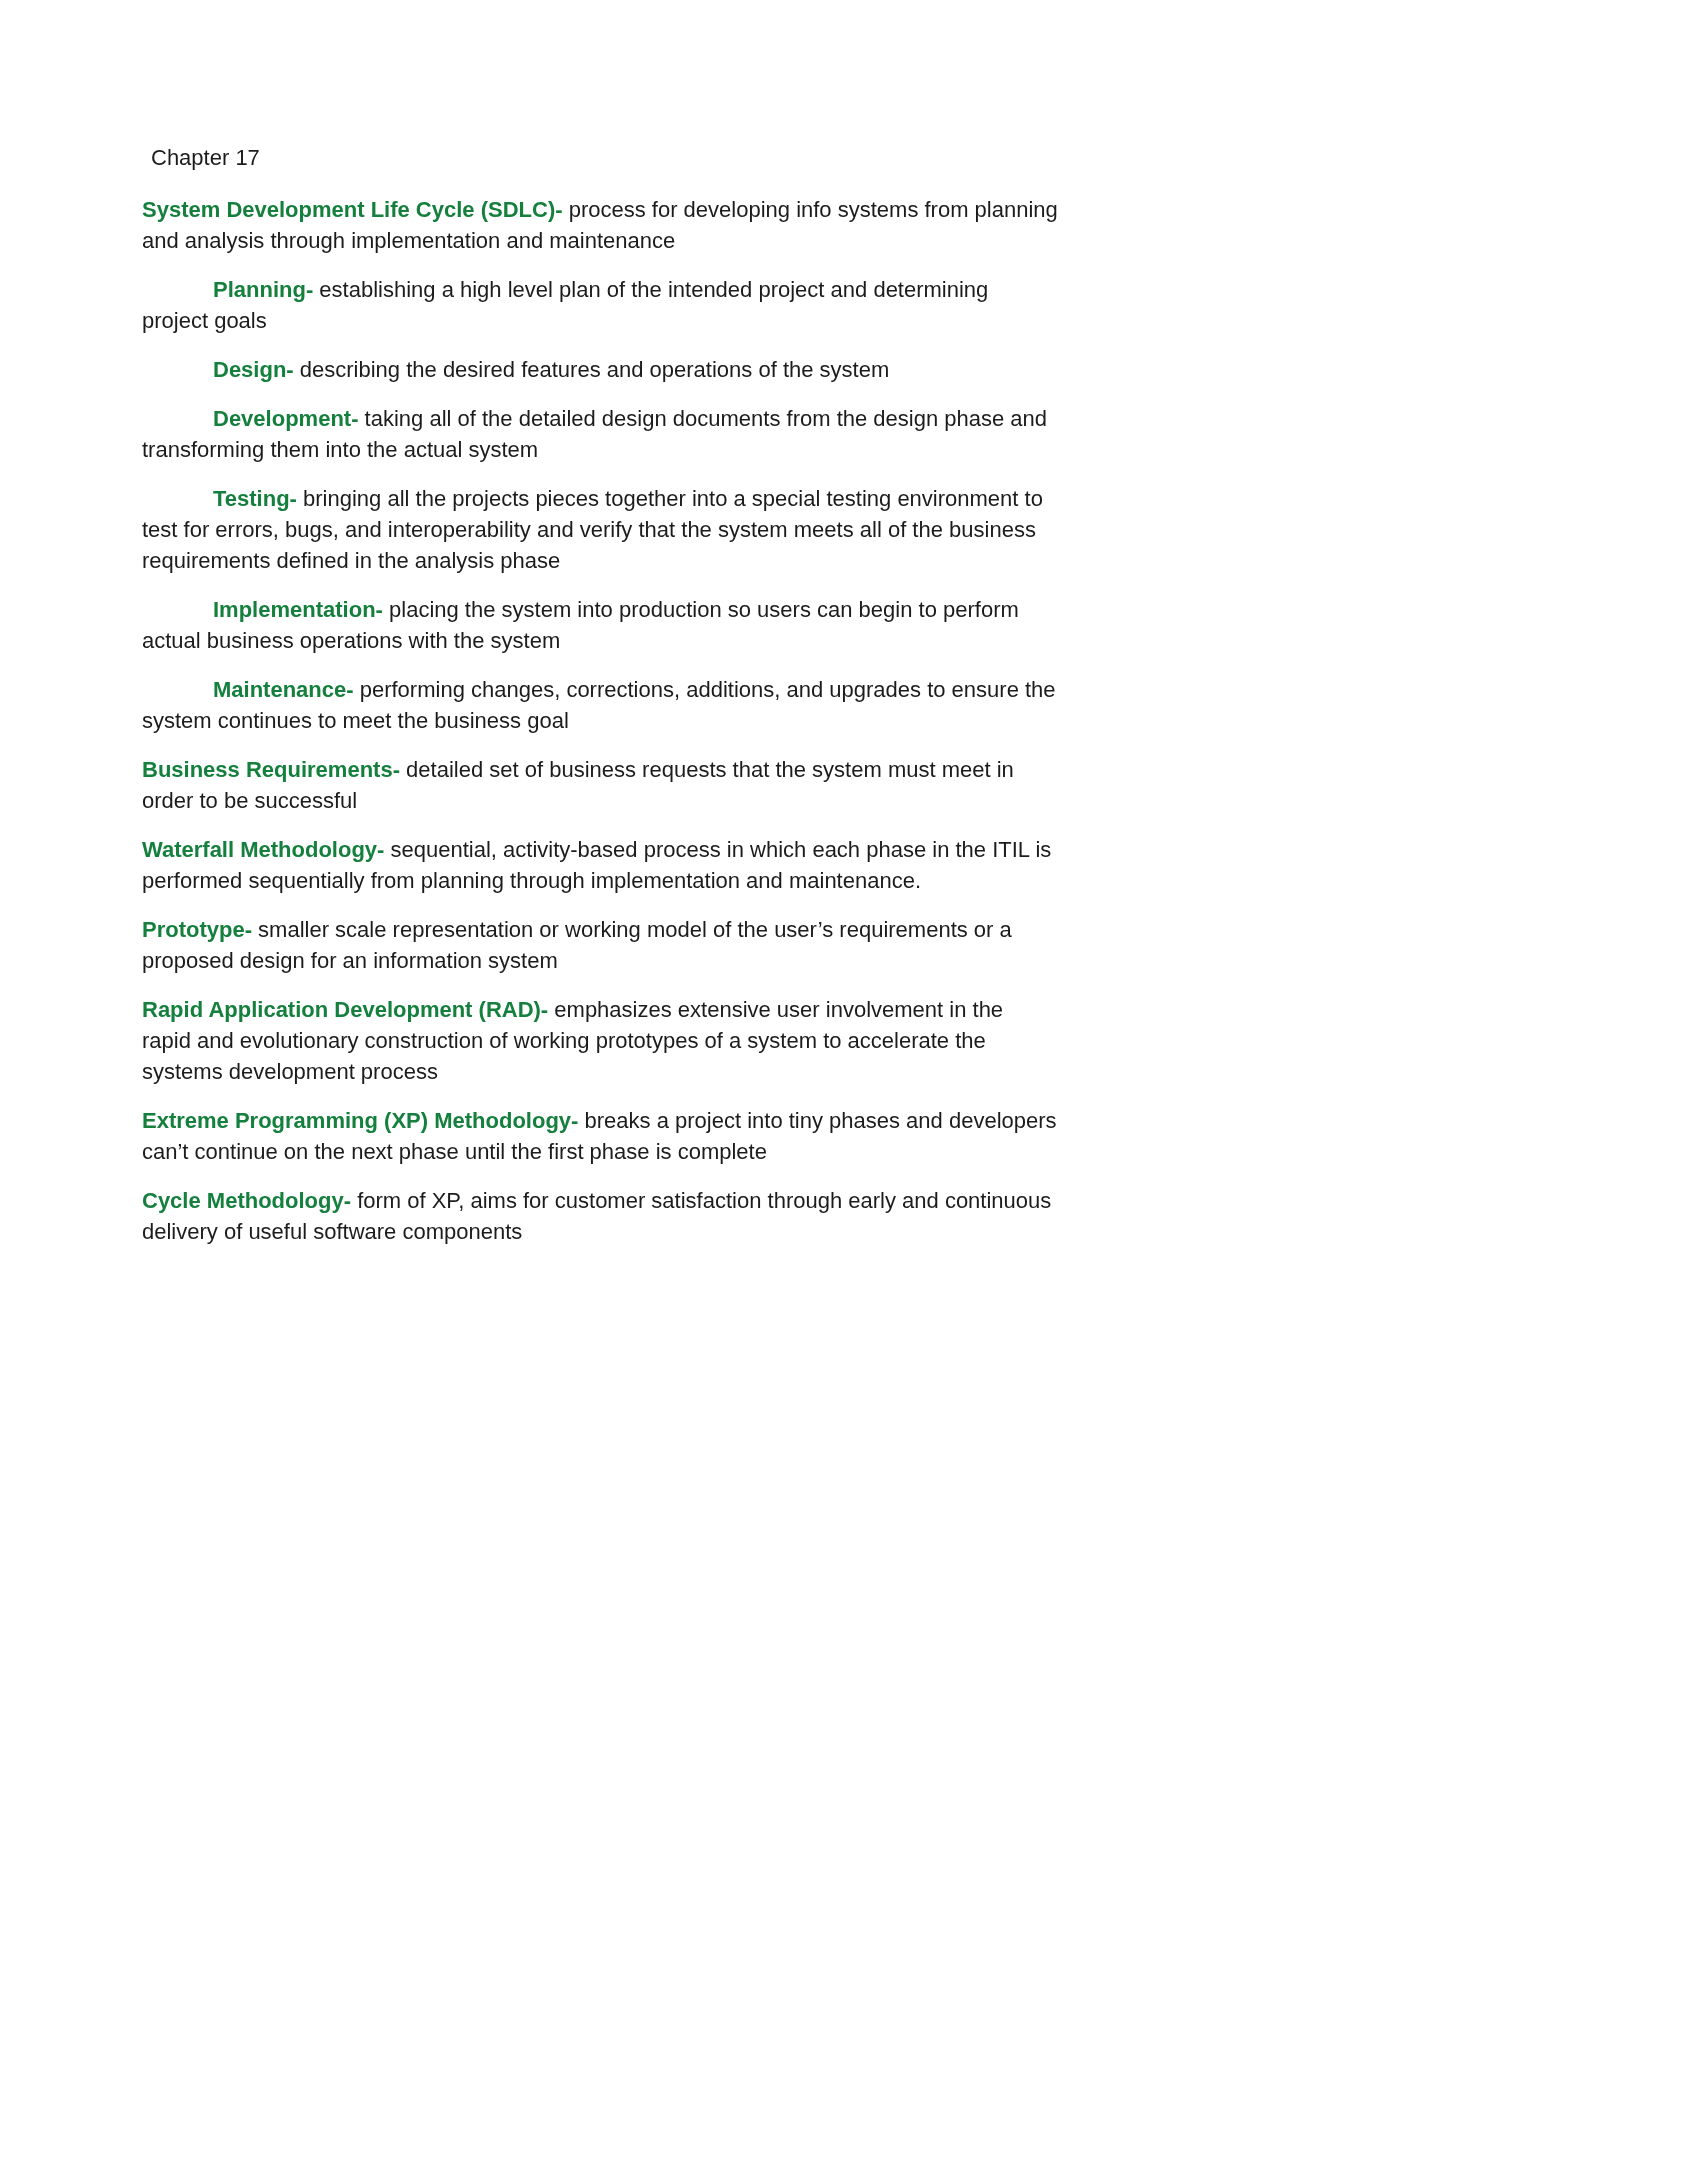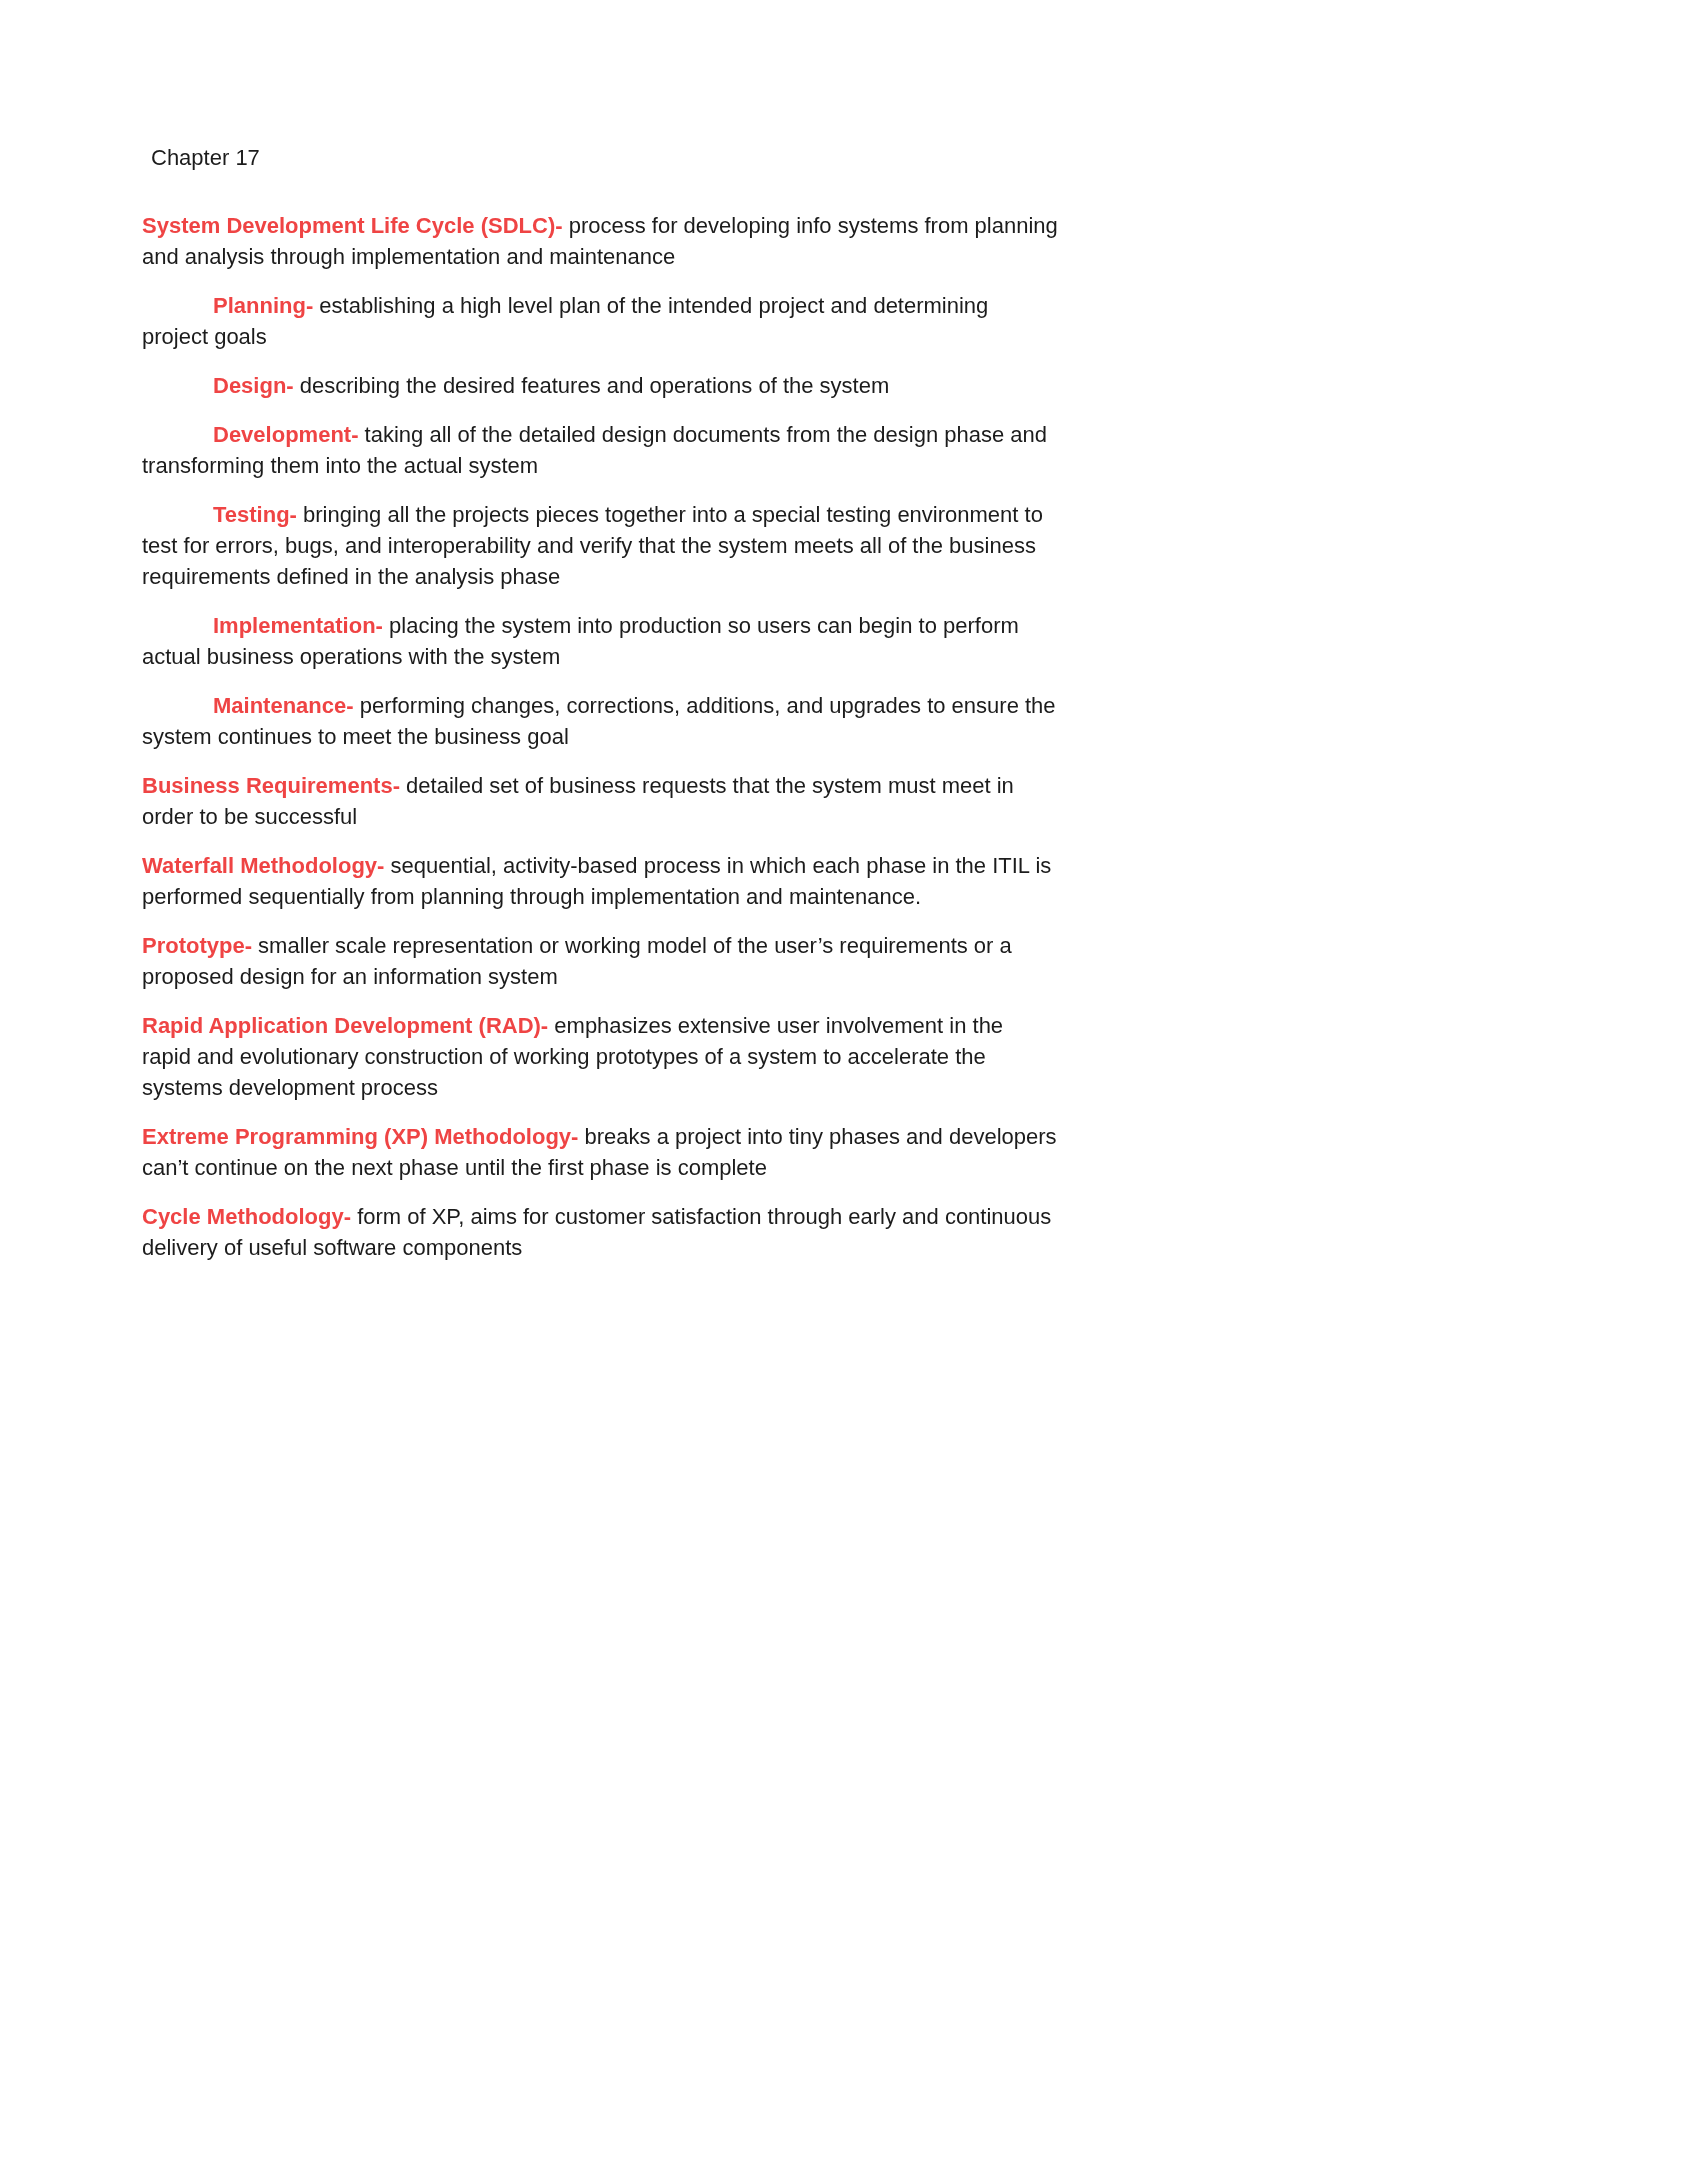--- a/index.html
+++ b/index.html
@@ -16,34 +16,34 @@
   }
   .page {
     box-sizing: border-box;
     padding: 142px 0 0 142px;
     width: 1069px;
   }
   .heading {
     font-size: 22px;
     line-height: 31px;
     font-weight: 400;
-    margin: 0 0 37px 9px;
+    margin: 0 0 21px 9px;
   }
   .para {
     width: 916px;
     font-size: 22px;
     line-height: 31px;
     margin: 0 0 18px 0;
   }
   .para.indent {
     text-indent: 71px;
   }
   .para strong {
     font-weight: 700;
-    color: #ef4444;
+    color: #15803d;
   }
 </style>
 </head>
 <body>
 
 <div class="page">
   <p class="heading">Chapter 17</p>
   <div>
       <p class="para"><strong>System Development Life Cycle (SDLC)-</strong><span> process for developing info systems from planning and analysis through implementation and maintenance</span></p>
       <p class="para indent"><strong>Planning-</strong><span> establishing a high level plan of the intended project and determining project goals</span></p>

